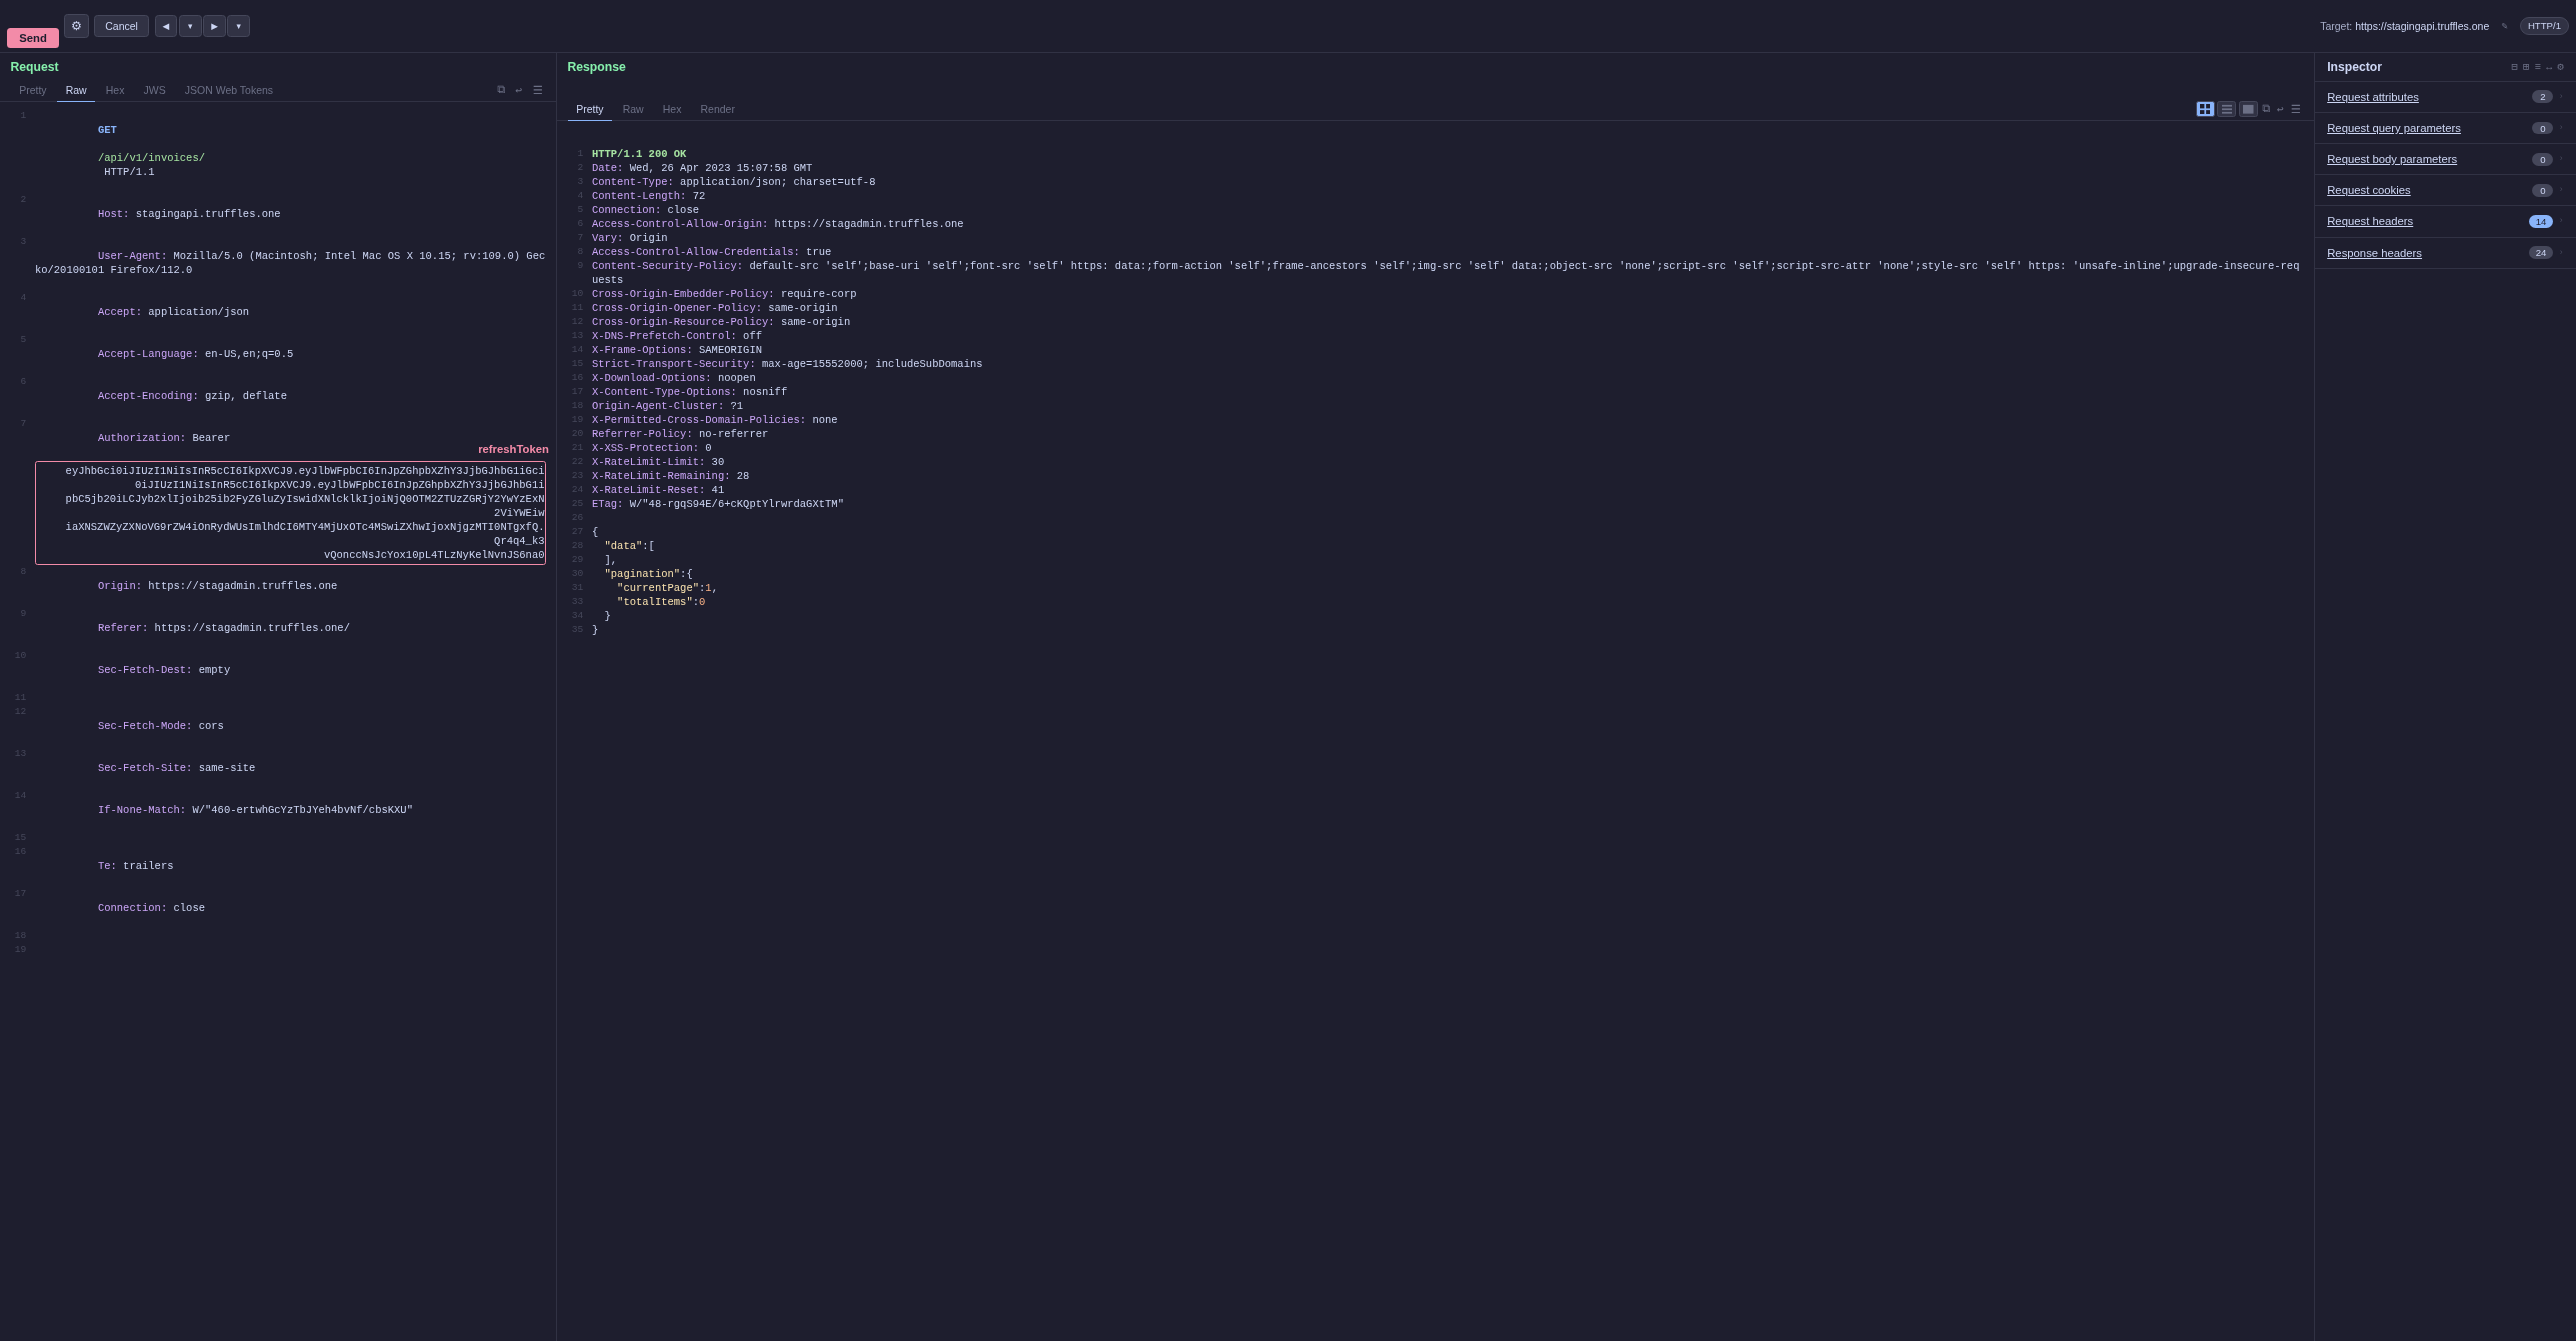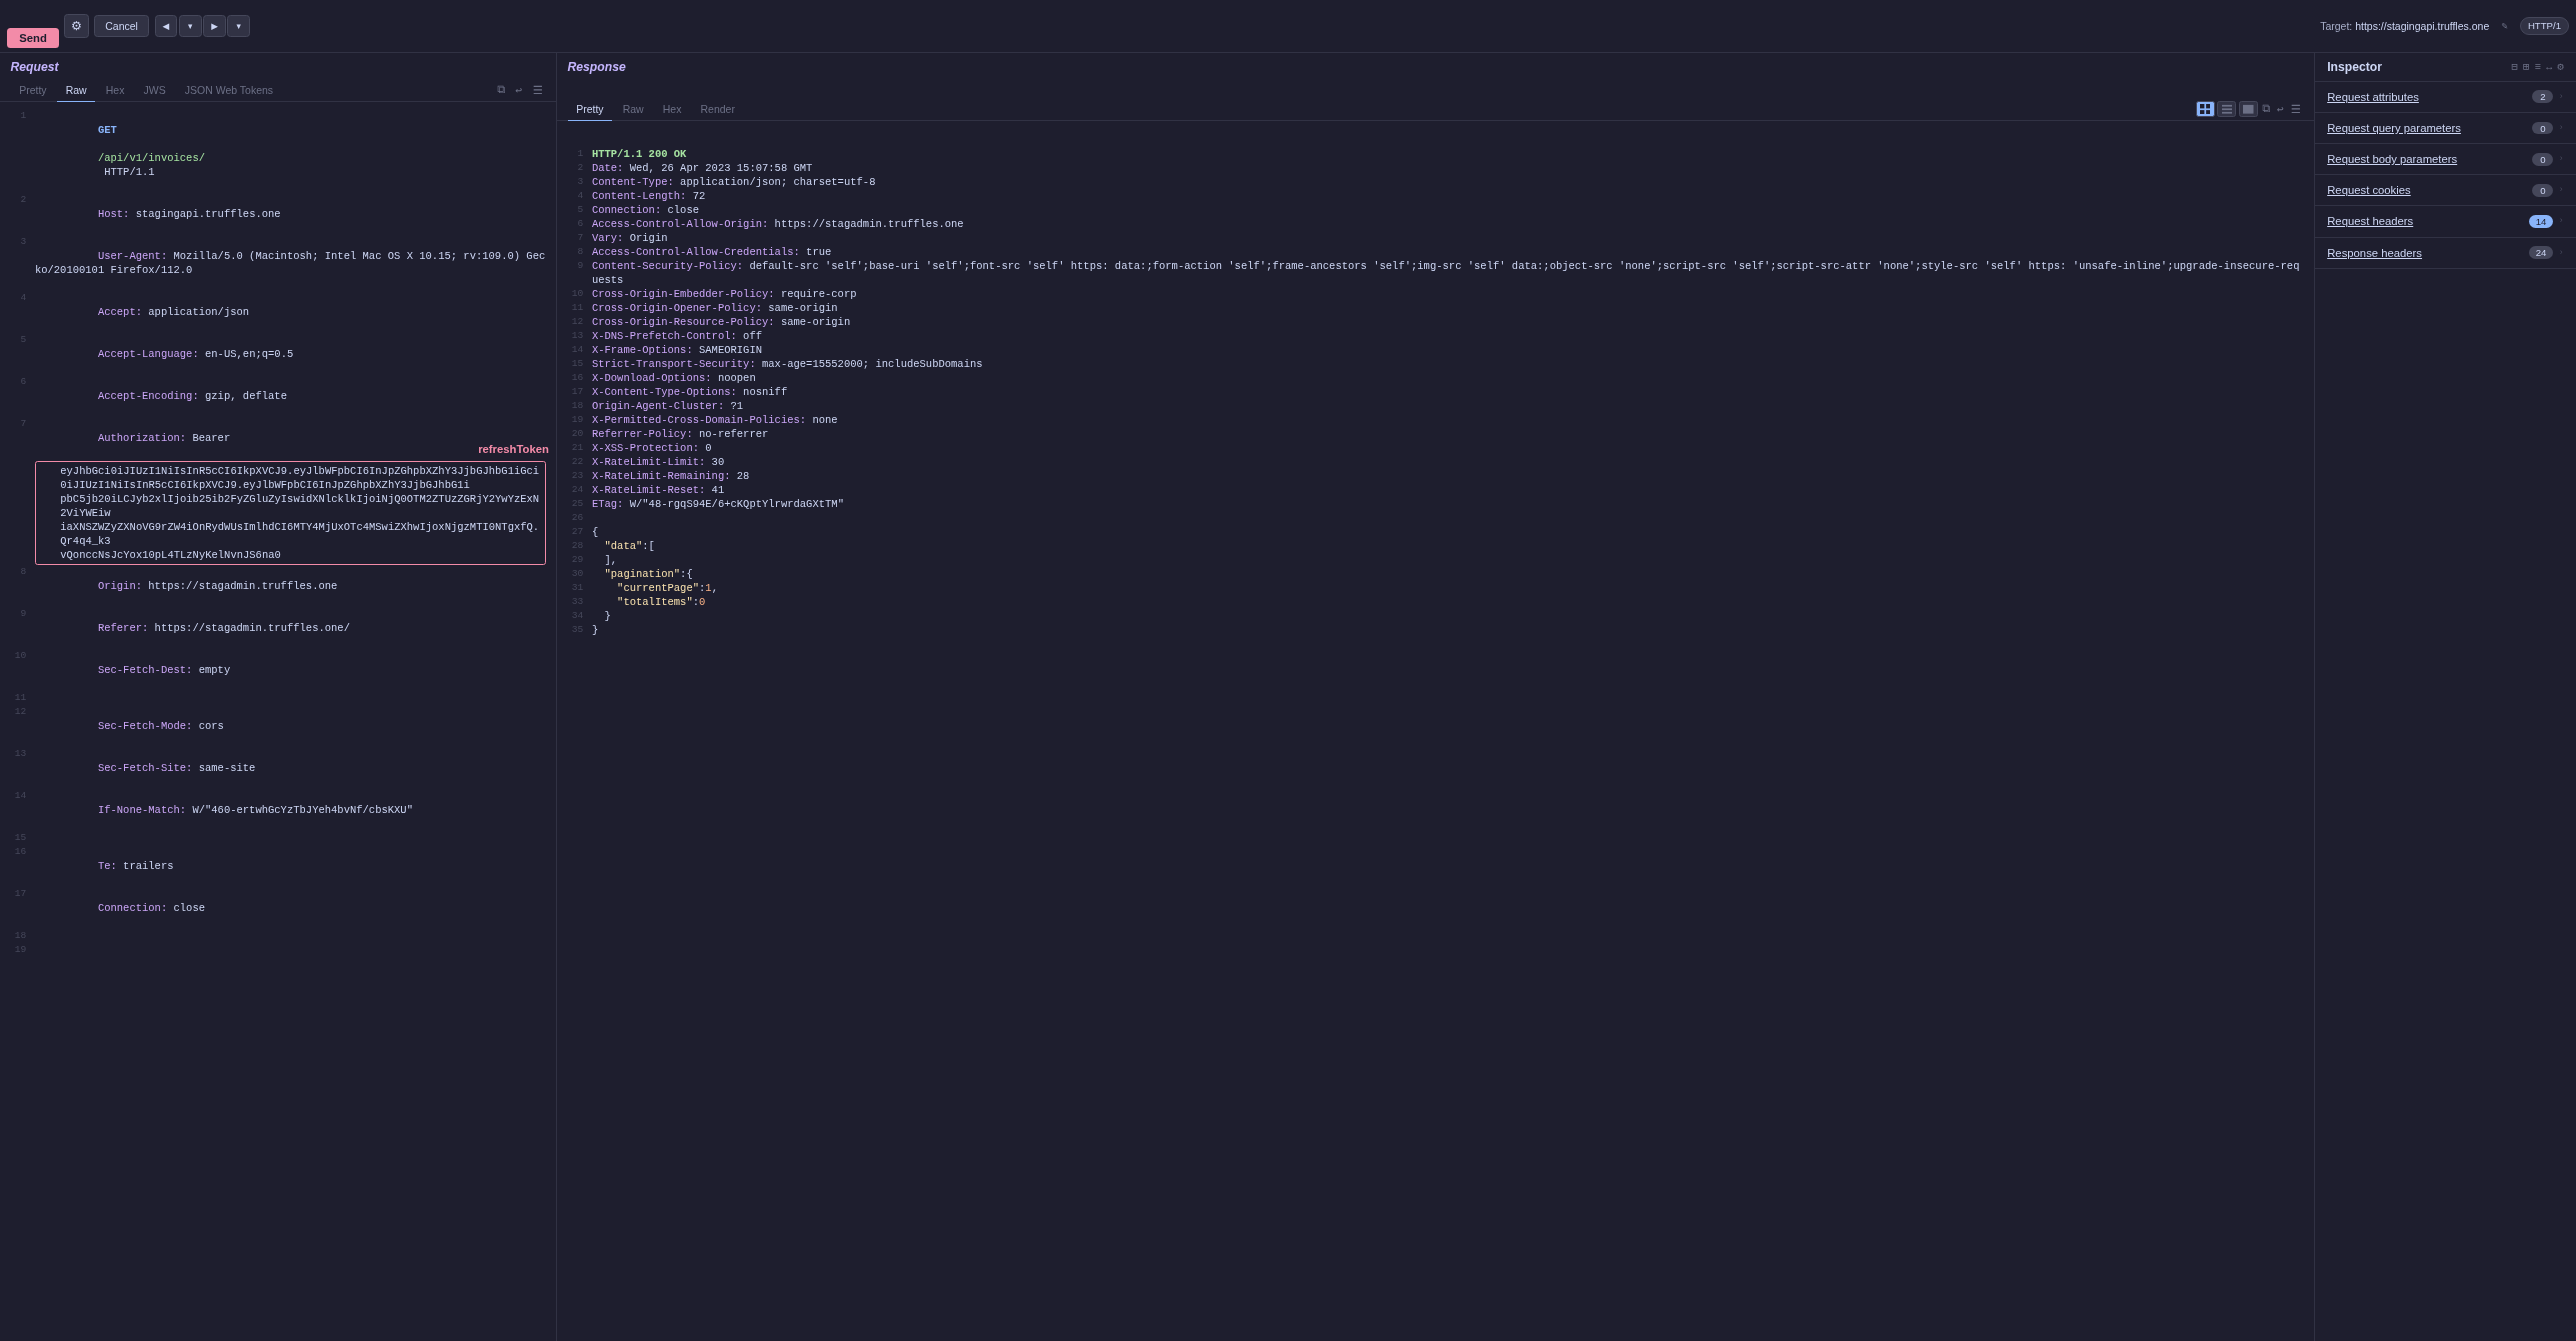--- a/index.html
+++ b/index.html
@@ -132,24 +132,23 @@
     }
 
     
     .panel-header {
       padding: 7px 10.5px 0;
       background: #1e1e2e;
     }
     .panel-title {
       font-size: 12.2px;
       font-weight: 600;
-      color: #c4b5fd;
+      color: #86efac;
       font-family: sans-serif;
       padding-bottom: 5.2px;
-      font-style: italic;
     }
 
     
     .tabs {
       display: flex;
       align-items: center;
       border-bottom: 0.9px solid #313244;
       padding: 0 10.5px;
       background: #1e1e2e;
       gap: 1.7px;
@@ -418,21 +417,21 @@
         </span>
       </div>
 
       <div class="code-line">
         <span class="line-num">7</span>
         <span class="line-content">
           <span class="c-key">Authorization:</span><span class="c-val"> Bearer</span>
         </span>
       </div>
 
-      <div style="position:relative; margin-left:24.4px; margin-top:1.7px;">
+      <div style="position:relative; margin-left:24.4px; margin-top:1.7px;text-align:right;">
         <div class="token-box">
           <span class="refresh-token-label">refreshToken</span>
           <div class="code-line">
             <span class="line-num"></span>
             <span class="line-content c-val">eyJhbGci0iJIUzI1NiIsInR5cCI6IkpXVCJ9.eyJlbWFpbCI6InJpZGhpbXZhY3JjbGJhbG1iGci0iJIUzI1NiIsInR5cCI6IkpXVCJ9.eyJlbWFpbCI6InJpZGhpbXZhY3JjbGJhbG1i</span>
           </div>
           <div class="code-line">
             <span class="line-num"></span>
             <span class="line-content c-val">pbC5jb20iLCJyb2xlIjoib25ib2FyZGluZyIswidXNlcklkIjoiNjQ0OTM2ZTUzZGRjY2YwYzExN2ViYWEiw</span>
           </div>

